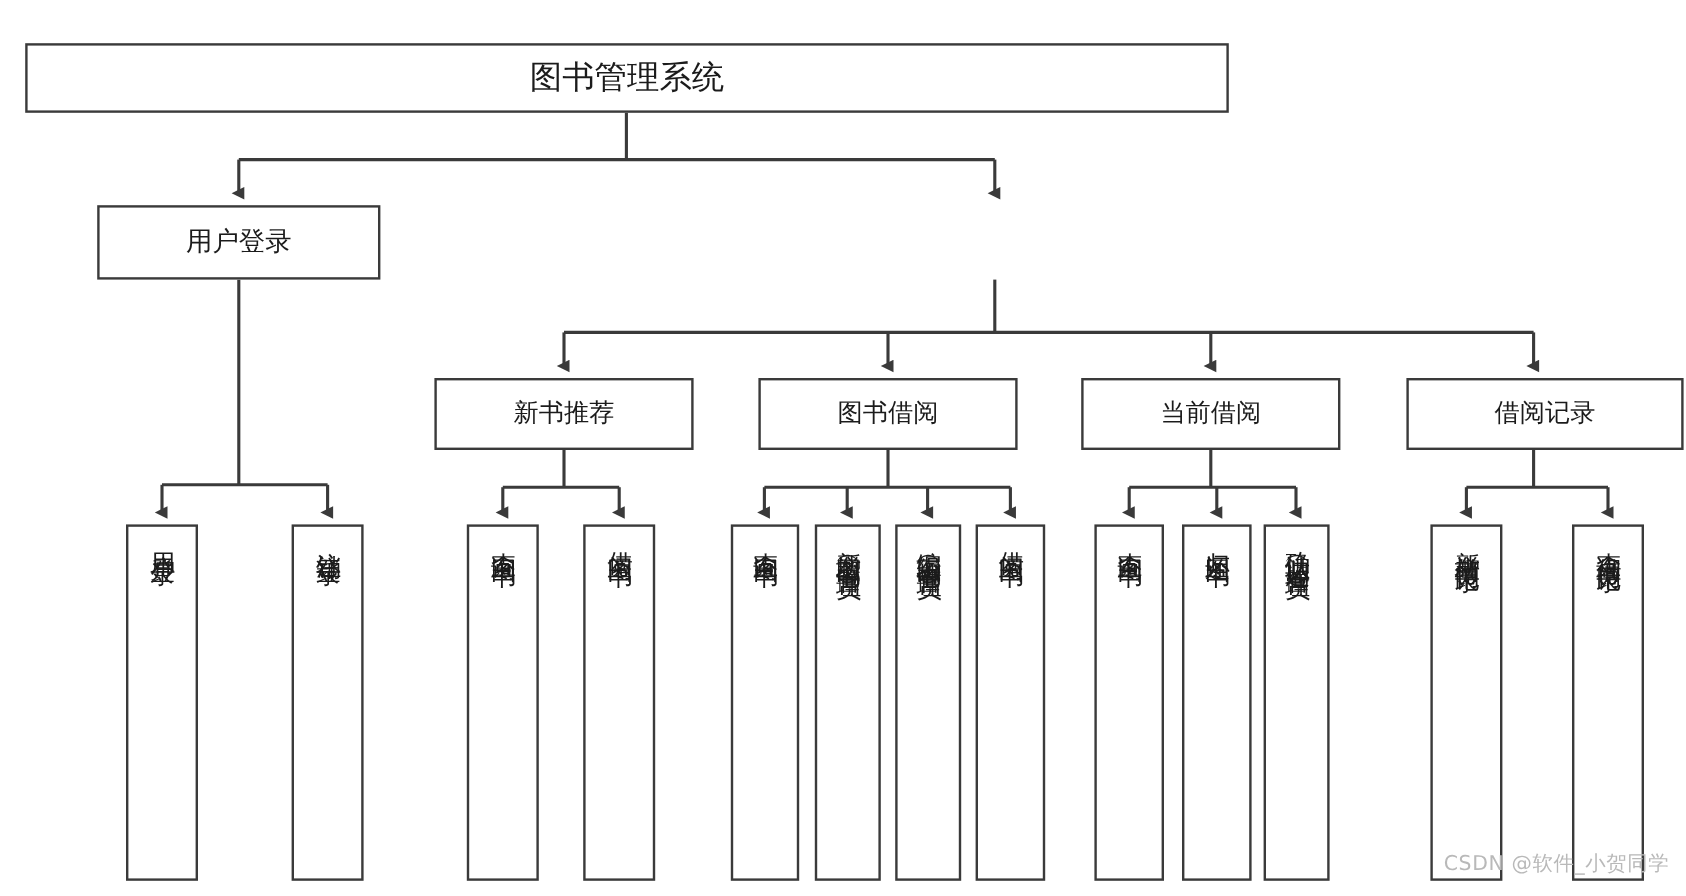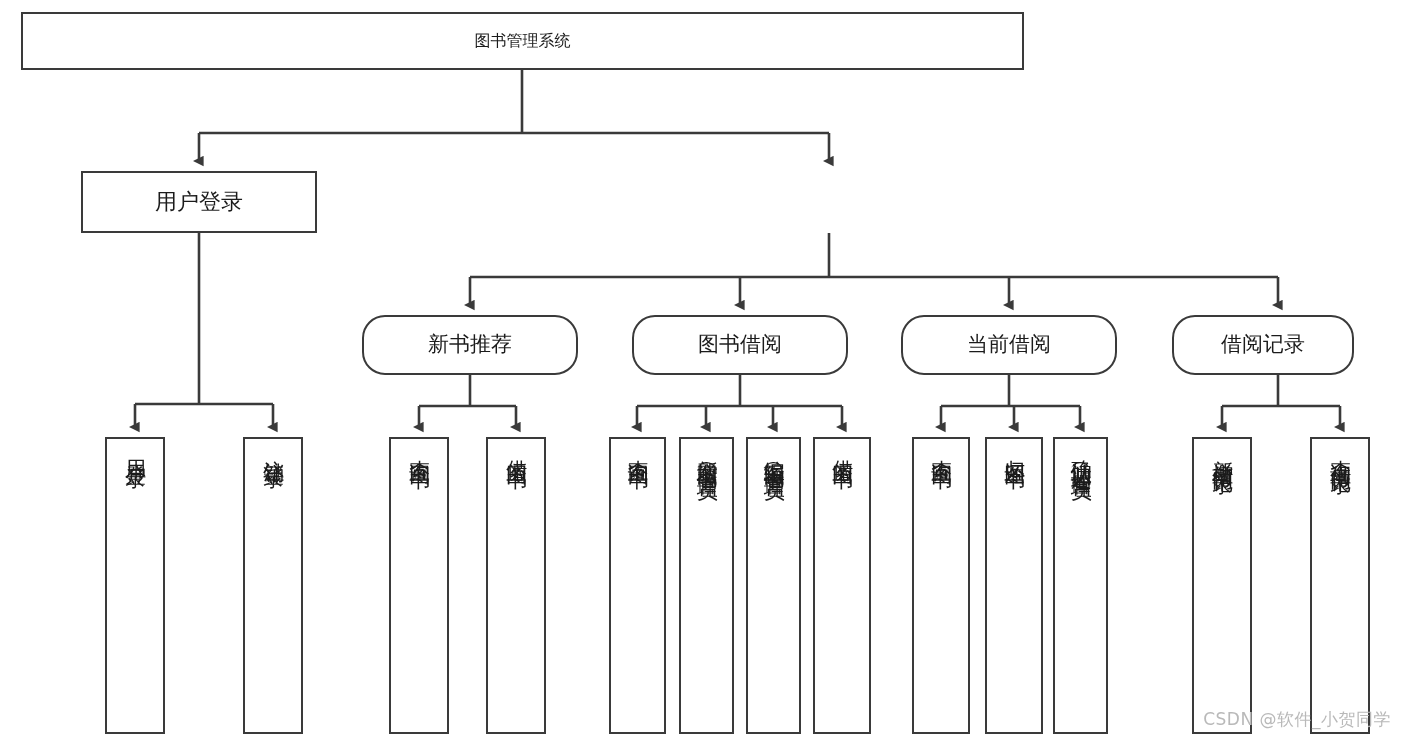--- a/index.html
+++ b/index.html
@@ -32,28 +32,28 @@
     background: #ffffff;
     border: 2.5px solid #3a3a3a;
     display: flex;
     align-items: center;
     justify-content: center;
     color: #1b1b1b;
     line-height: 1.12;
     text-align: center;
   }
   .node.root {
-    font-size: 16px;
+    font-size: 27px;
+    margin-top: 24px;
   }
   .node.lvl2 {
     font-size: 22px;
   }
   .node.lvl3 {
     font-size: 21px;
-    border-radius: 23px;
   }
   .node.leaf {
     font-size: 21px;
     align-items: flex-start;
     justify-content: center;
     padding-top: 4px;
   }
   .vtext {
     writing-mode: vertical-rl;
     text-orientation: upright;
@@ -137,21 +137,21 @@
 
   <div class="node lvl3" style="left:362px; top:315px; width:216px; height:60px;">
     <span>新书推荐</span>
   </div>
   <div class="node lvl3" style="left:901px; top:315px; width:216px; height:60px;">
     <span>当前借阅</span>
   </div>
   <div class="node lvl3" style="left:632px; top:315px; width:216px; height:60px;">
     <span>图书借阅</span>
   </div>
-  <div class="node lvl3" style="left:1172px; top:315px; width:182px; height:60px;text-align:center;">
+  <div class="node lvl3" style="left:1172px; top:315px; width:231px; height:60px;text-align:center;">
     <span>借阅记录</span>
   </div>
 
   <div class="node leaf" style="left:105px; top:437px; width:60px; height:297px;">
     <span class="vtext">用户登录</span>
   </div>
   <div class="node leaf" style="left:243px; top:437px; width:60px; height:297px;">
     <span class="vtext">注销登录</span>
   </div>
 

